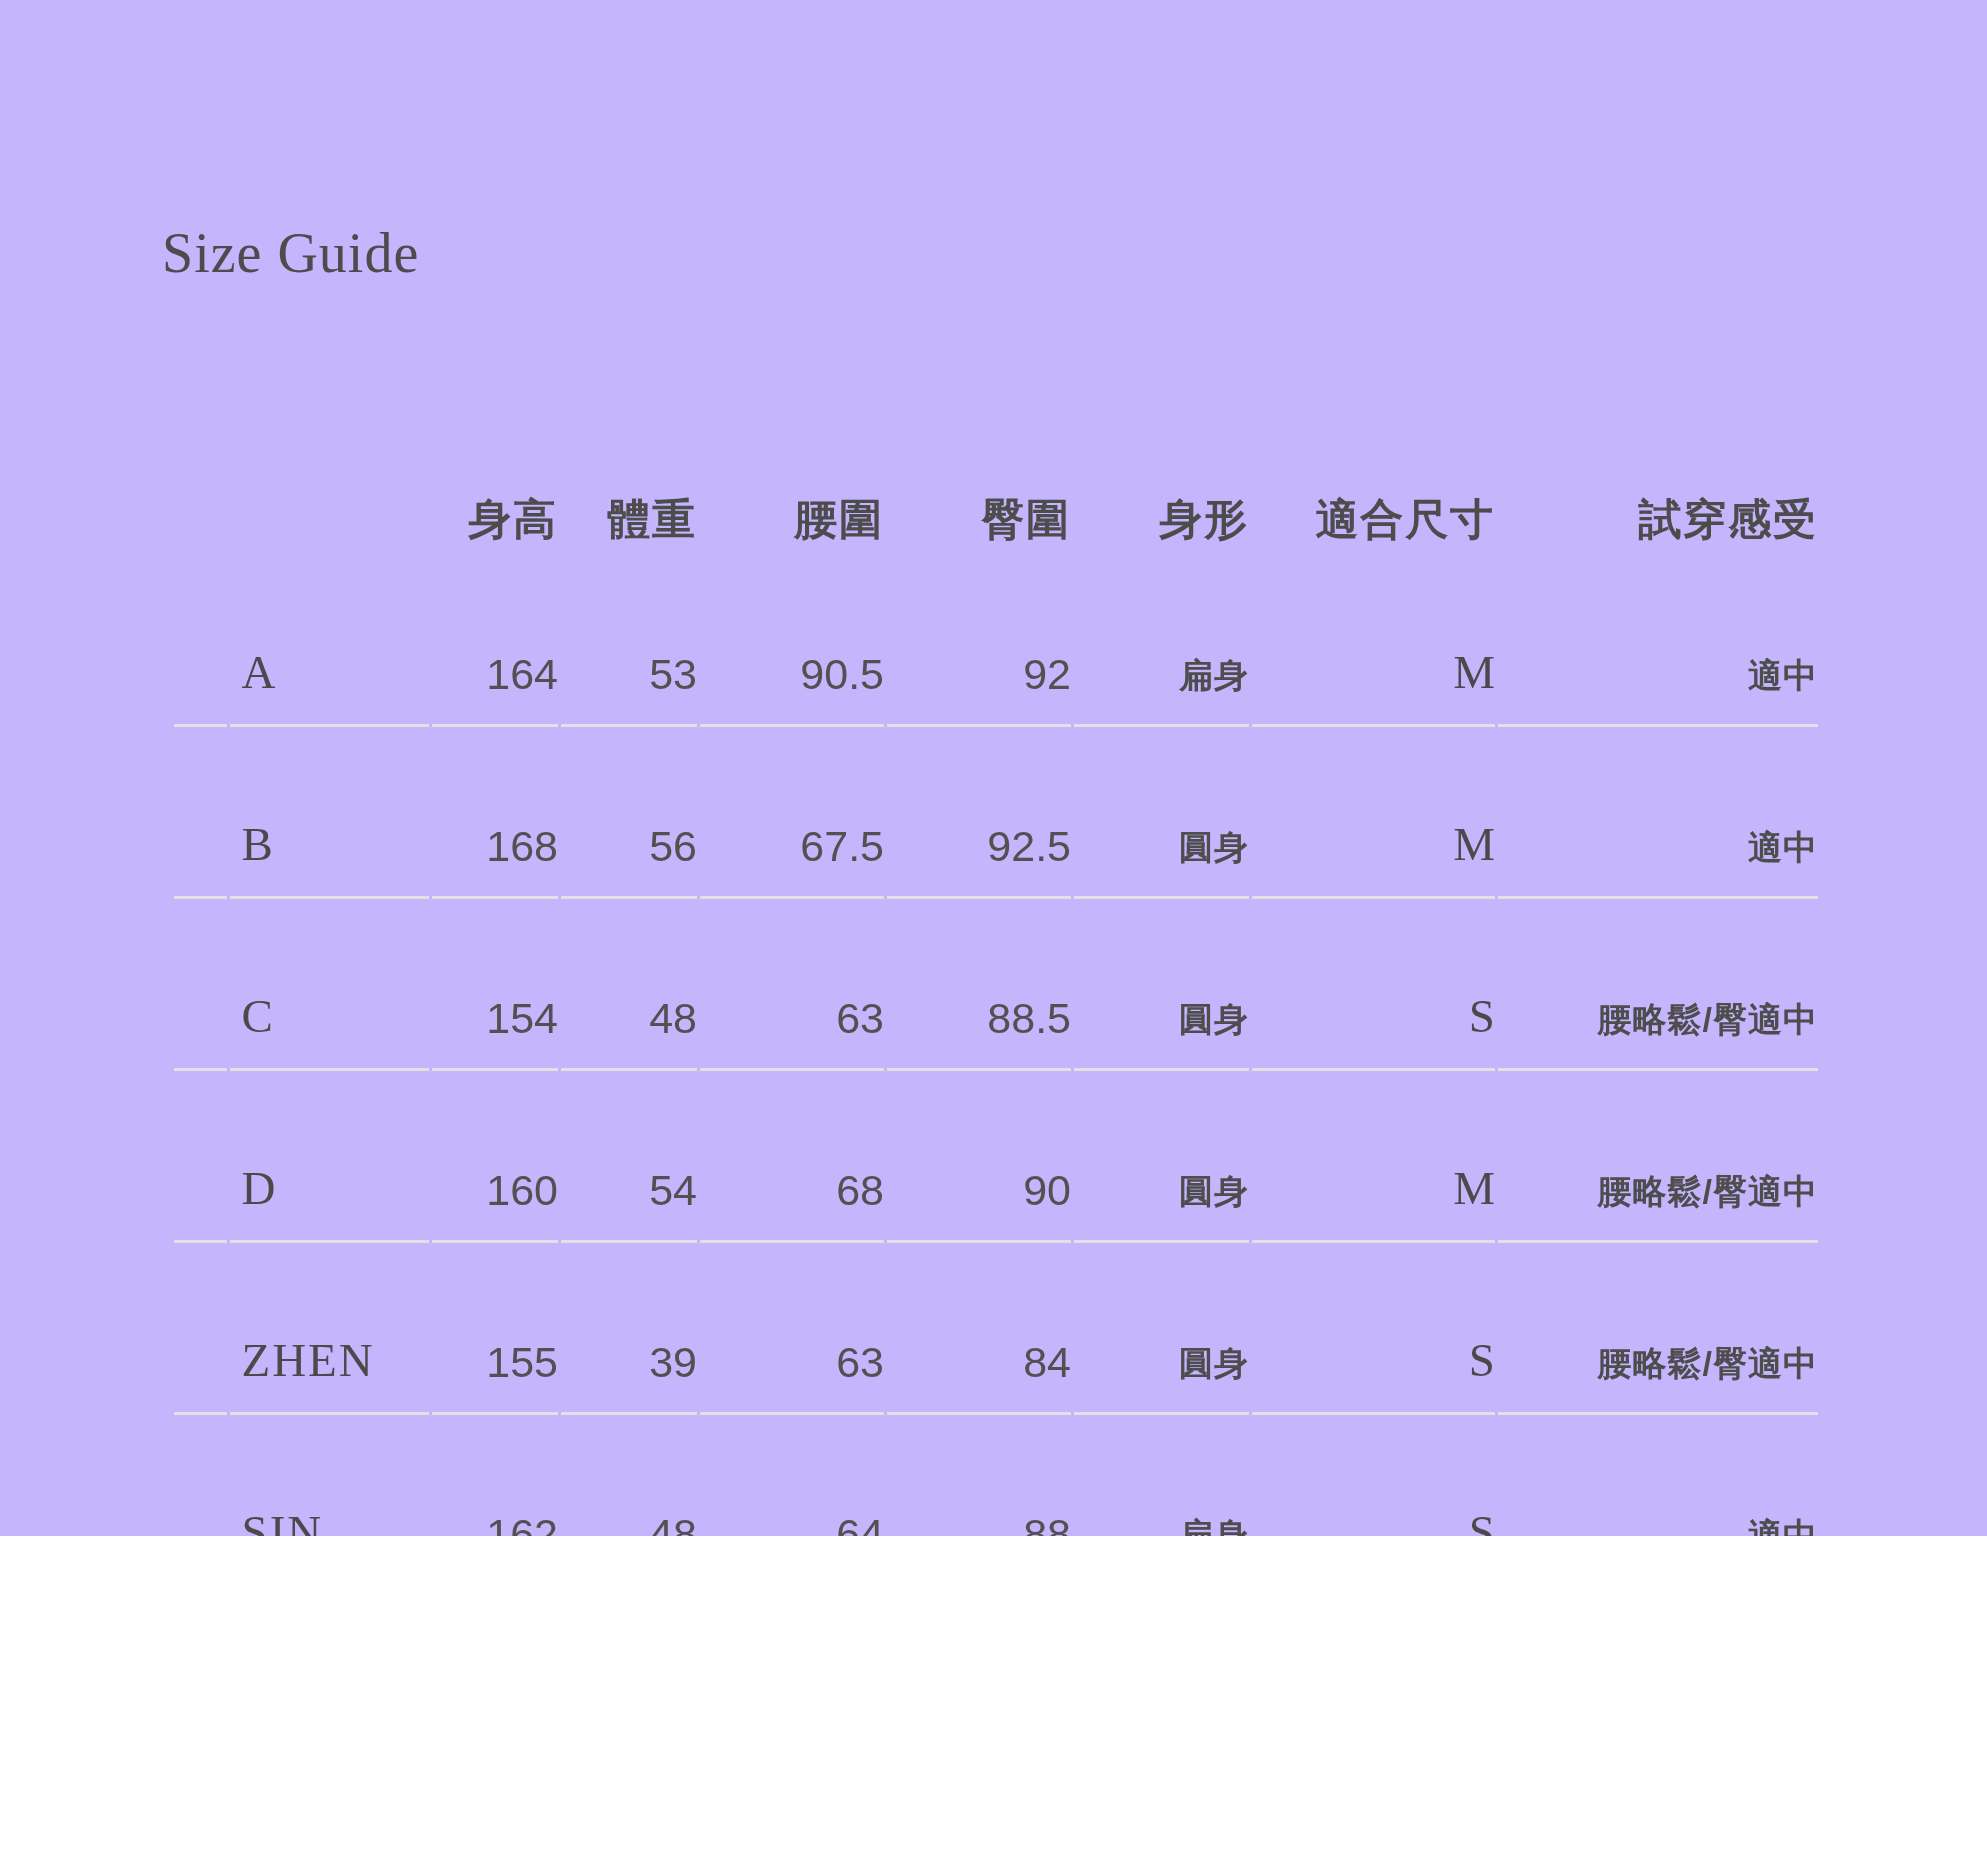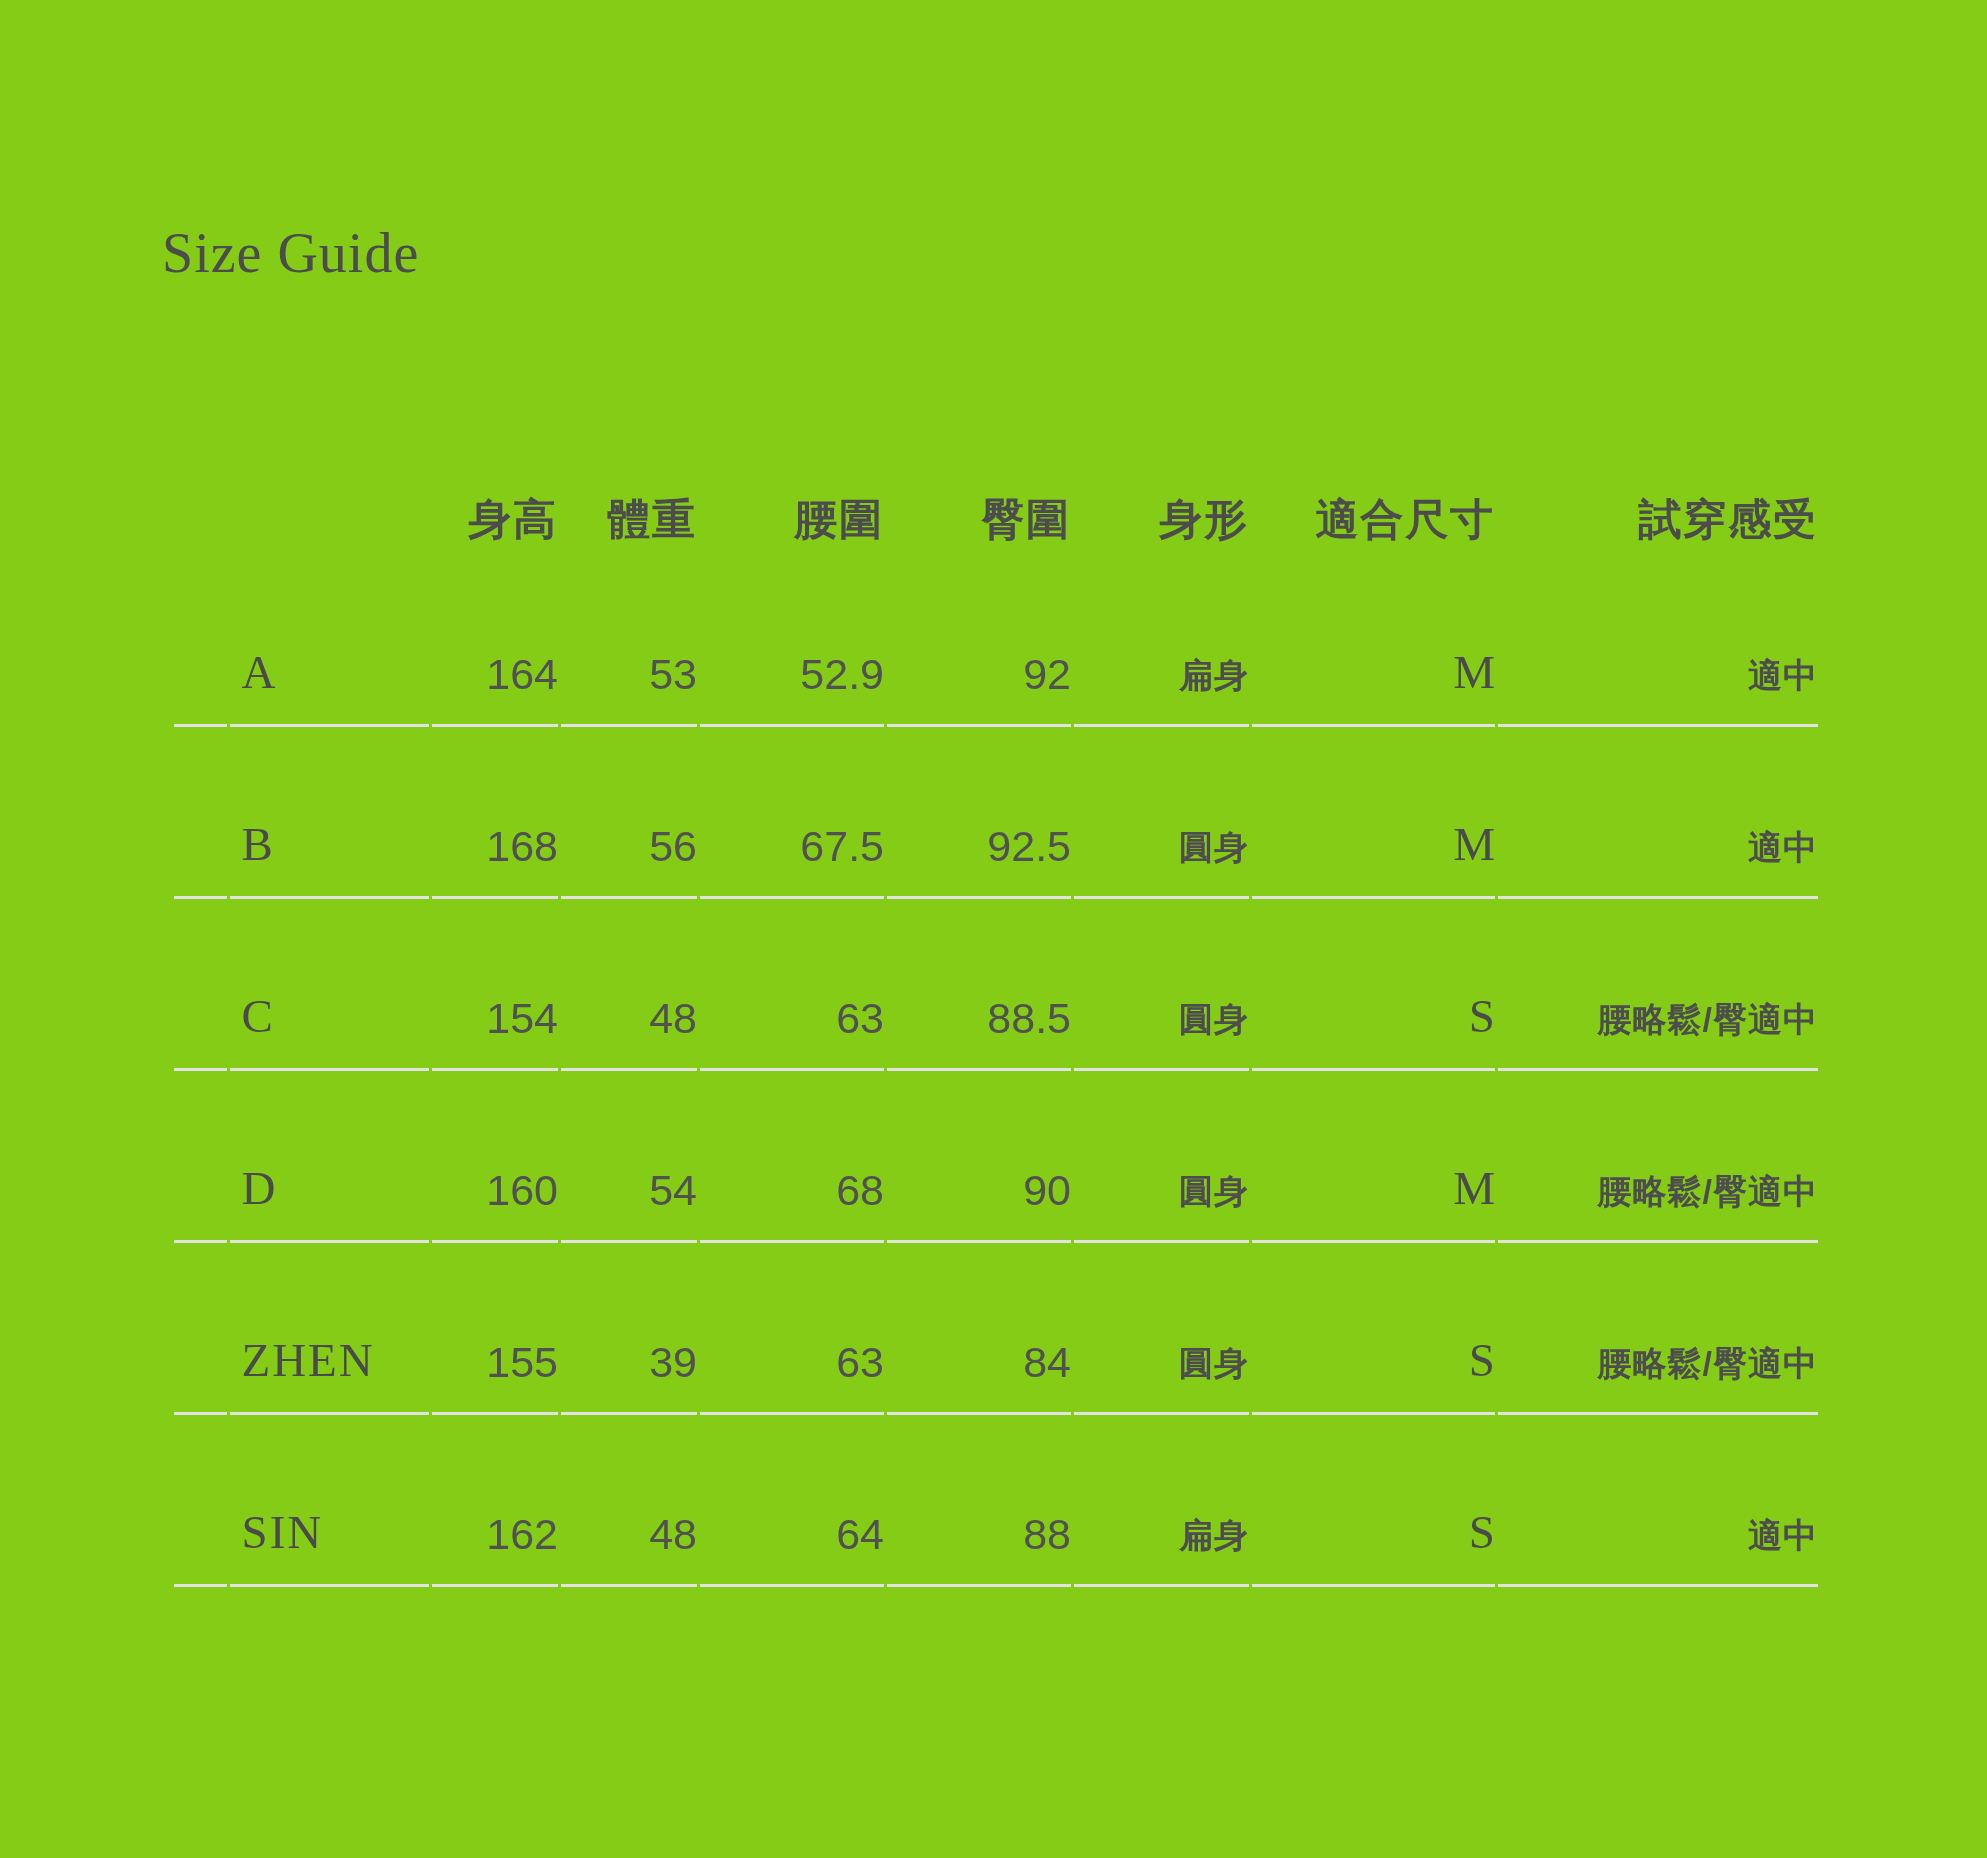--- a/index.html
+++ b/index.html
@@ -3,22 +3,22 @@
 <meta charset="utf-8">
 <style>
   html, body {
     margin: 0;
     padding: 0;
     background: #ffffff;
   }
   .canvas {
     position: relative;
     width: 1987px;
-    height: 1858px;
-    background: #84cc16;
+    height: 1536px;
+    background: #c4b5fd;
     overflow: hidden;
     font-family: "Liberation Sans", sans-serif;
   }
   .page-title {
     position: absolute;
     left: 162px;
     top: 221px;
     font-family: "Liberation Serif", serif;
     font-size: 56px;
     font-weight: 400;
@@ -122,21 +122,21 @@
         <th>適合尺寸</th>
         <th>試穿感受</th>
       </tr>
     </thead>
     <tbody id="table-body">
     <tr>
       <td class="cell-spacer"></td>
       <td class="cell-label">A</td>
       <td class="cell-num">164</td>
       <td class="cell-num">53</td>
-      <td class="cell-num">52.9</td>
+      <td class="cell-num">90.5</td>
       <td class="cell-num">92</td>
       <td class="cell-body">扁身</td>
       <td class="cell-size">M</td>
       <td class="cell-fit">適中</td>
     </tr>
 
     <tr>
       <td class="cell-spacer"></td>
       <td class="cell-label">B</td>
       <td class="cell-num">168</td>

